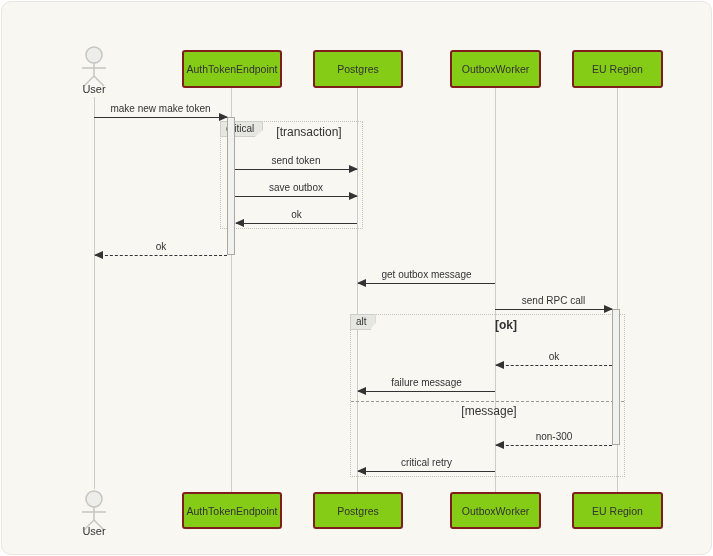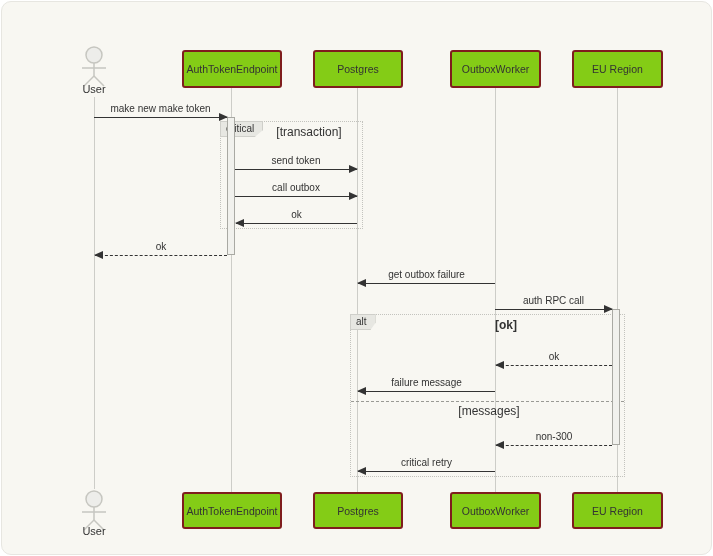--- a/index.html
+++ b/index.html
@@ -102,64 +102,64 @@
 
   <div class="frame" style="left:220px;top:121px;width:143px;height:108px;">
     <div class="frame-tab">critical</div>
     <div class="frame-cond" style="left:28px;top:3px;width:120px;">[transaction]</div>
   </div>
 
   <div class="frame" style="left:350px;top:314px;width:275px;height:163px;">
     <div class="frame-tab">alt</div>
     <div class="frame-cond" style="left:95px;top:3px;width:120px;font-weight:bold;">[ok]</div>
     <div class="frame-divider" style="top:86px;"></div>
-    <div class="frame-cond" style="left:78px;top:89px;width:120px;">[messages]</div>
+    <div class="frame-cond" style="left:78px;top:89px;width:120px;">[message]</div>
   </div>
 
   <div class="activation" style="left:227px;top:117px;height:138px;"></div>
   <div class="activation" style="left:612px;top:309px;height:136px;"></div>
 
   <div class="msg" style="left:94px;top:117px;width:133px;">
     <div class="msg-label">make new make token</div>
     <div class="line"></div>
       <span class="head right"></span>
   </div>
 
   <div class="msg" style="left:235px;top:169px;width:122px;">
     <div class="msg-label">send token</div>
     <div class="line"></div>
       <span class="head right"></span>
   </div>
 
   <div class="msg" style="left:235px;top:196px;width:122px;">
-    <div class="msg-label">call outbox</div>
+    <div class="msg-label">save outbox</div>
     <div class="line"></div>
       <span class="head right"></span>
   </div>
 
   <div class="msg" style="left:236px;top:223px;width:121px;">
     <div class="msg-label">ok</div>
     <div class="line"></div>
       <span class="head left"></span>
   </div>
 
   <div class="msg dashed" style="left:95px;top:255px;width:132px;">
     <div class="msg-label">ok</div>
     <div class="line"></div>
       <span class="head left"></span>
   </div>
 
   <div class="msg" style="left:358px;top:283px;width:137px;">
-    <div class="msg-label">get outbox failure</div>
+    <div class="msg-label">get outbox message</div>
     <div class="line"></div>
       <span class="head left"></span>
   </div>
 
   <div class="msg" style="left:495px;top:309px;width:117px;">
-    <div class="msg-label">auth RPC call</div>
+    <div class="msg-label">send RPC call</div>
     <div class="line"></div>
       <span class="head right"></span>
   </div>
 
   <div class="msg dashed" style="left:496px;top:365px;width:116px;">
     <div class="msg-label">ok</div>
     <div class="line"></div>
       <span class="head left"></span>
   </div>
 

